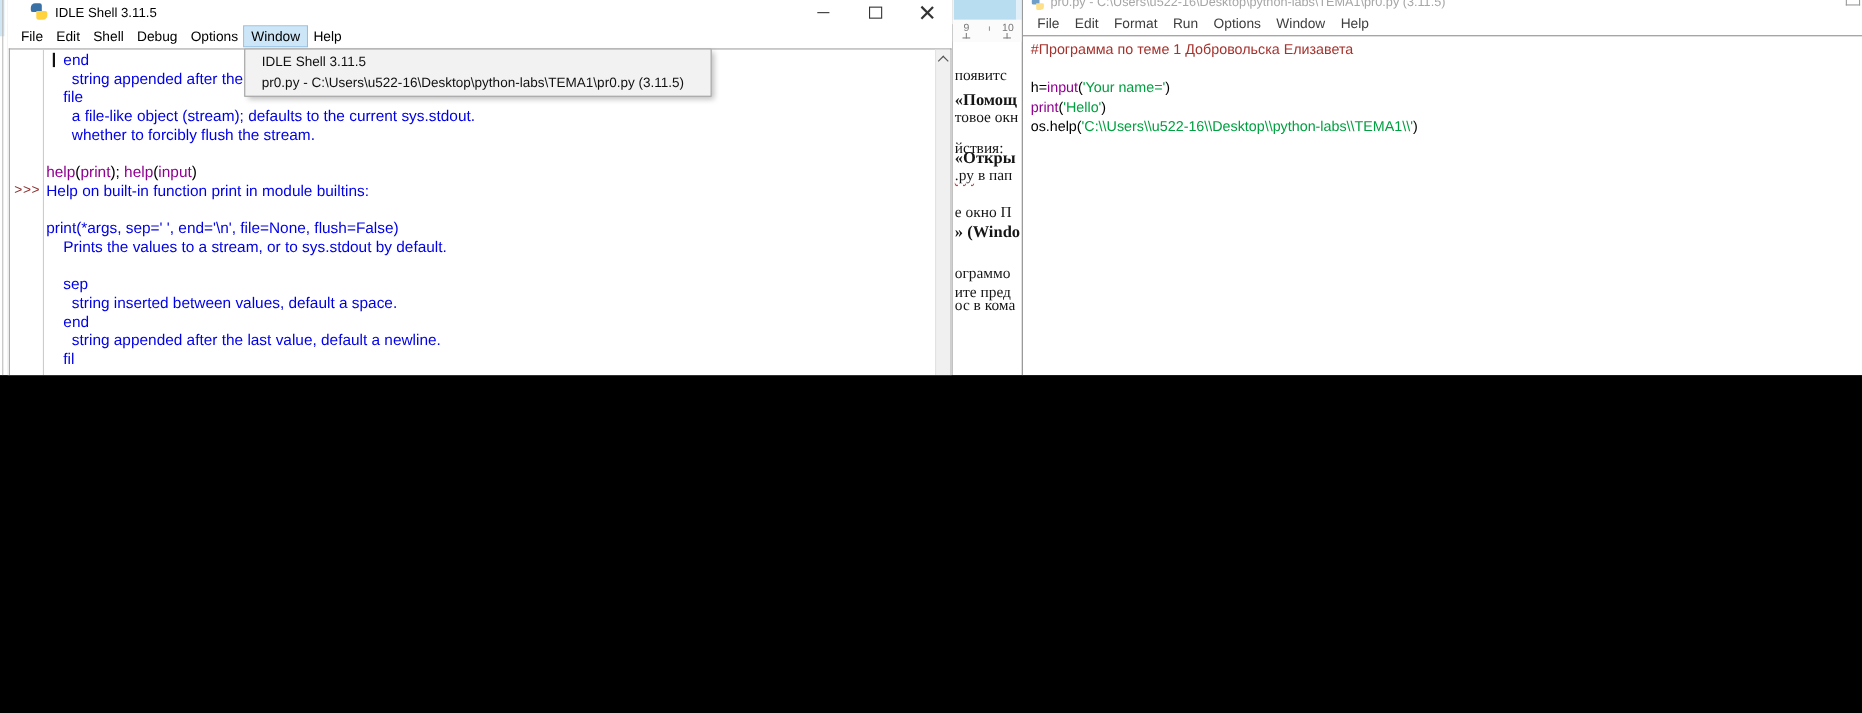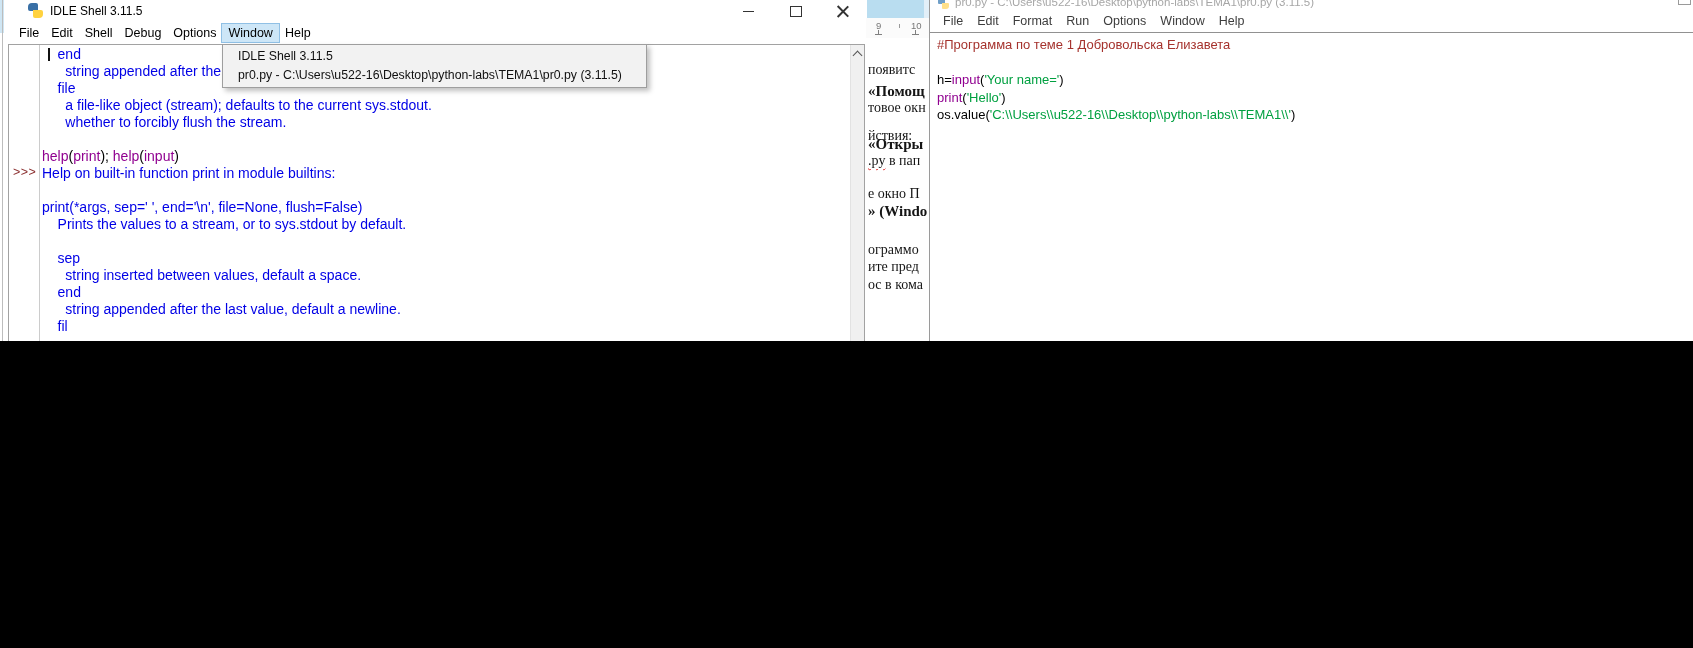--- a/index.html
+++ b/index.html
@@ -164,21 +164,21 @@
         <div class="doc-frag" style="top: 62px;">появитс</div>
         <div class="doc-frag bold" style="top: 83px;">«Помощ</div>
         <div class="doc-frag" style="top: 100px;">товое окн</div>
         <div class="doc-frag" style="top: 128px;">йствия:</div>
         <div class="doc-frag bold" style="top: 136px;">«Откры</div>
         <div class="doc-frag" style="top: 153px;"><span class="squiggle">.py</span> в пап</div>
         <div class="doc-frag" style="top: 186px;">е окно П</div>
         <div class="doc-frag bold" style="top: 203px;">» (Windo</div>
         <div class="doc-frag" style="top: 242px;">ограммо</div>
         <div class="doc-frag" style="top: 259px;">ите пред</div>
-        <div class="doc-frag" style="top: 277px;">ос в кома</div>
+        <div class="doc-frag" style="top: 271px;">ос в кома</div>
       </div>
   </div>
 
   <div class="editor-window">
     <div class="ed-title">
       <span class="ed-icon">
           <span class="b"></span>
           <span class="y"></span>
         </span>
       <span class="ed-title-text">pr0.py - C:\Users\u522-16\Desktop\python-labs\TEMA1\pr0.py (3.11.5)</span>
@@ -192,17 +192,17 @@
         <span class="menu-item">Options</span>
         <span class="menu-item">Window</span>
         <span class="menu-item">Help</span>
       </div>
     <div class="ed-border"></div>
     <div class="ed-code" id="editor-code">
         <div class="e-line"><span class="c-comment">#Программа по теме 1 Добровольска Елизавета</span></div>
         <div class="e-line"></div>
         <div class="e-line"><span class="c-code">h=</span><span class="c-builtin">input</span><span class="c-code">(</span><span class="c-string">'Your name='</span><span class="c-code">)</span></div>
         <div class="e-line"><span class="c-builtin">print</span><span class="c-code">(</span><span class="c-string">'Hello'</span><span class="c-code">)</span></div>
-        <div class="e-line"><span class="c-code">os.value(</span><span class="c-string">'C:\\Users\\u522-16\\Desktop\\python-labs\\TEMA1\\'</span><span class="c-code">)</span></div>
+        <div class="e-line"><span class="c-code">os.help(</span><span class="c-string">'C:\\Users\\u522-16\\Desktop\\python-labs\\TEMA1\\'</span><span class="c-code">)</span></div>
       </div>
   </div>
 
 </div>
 
 </body></html>

